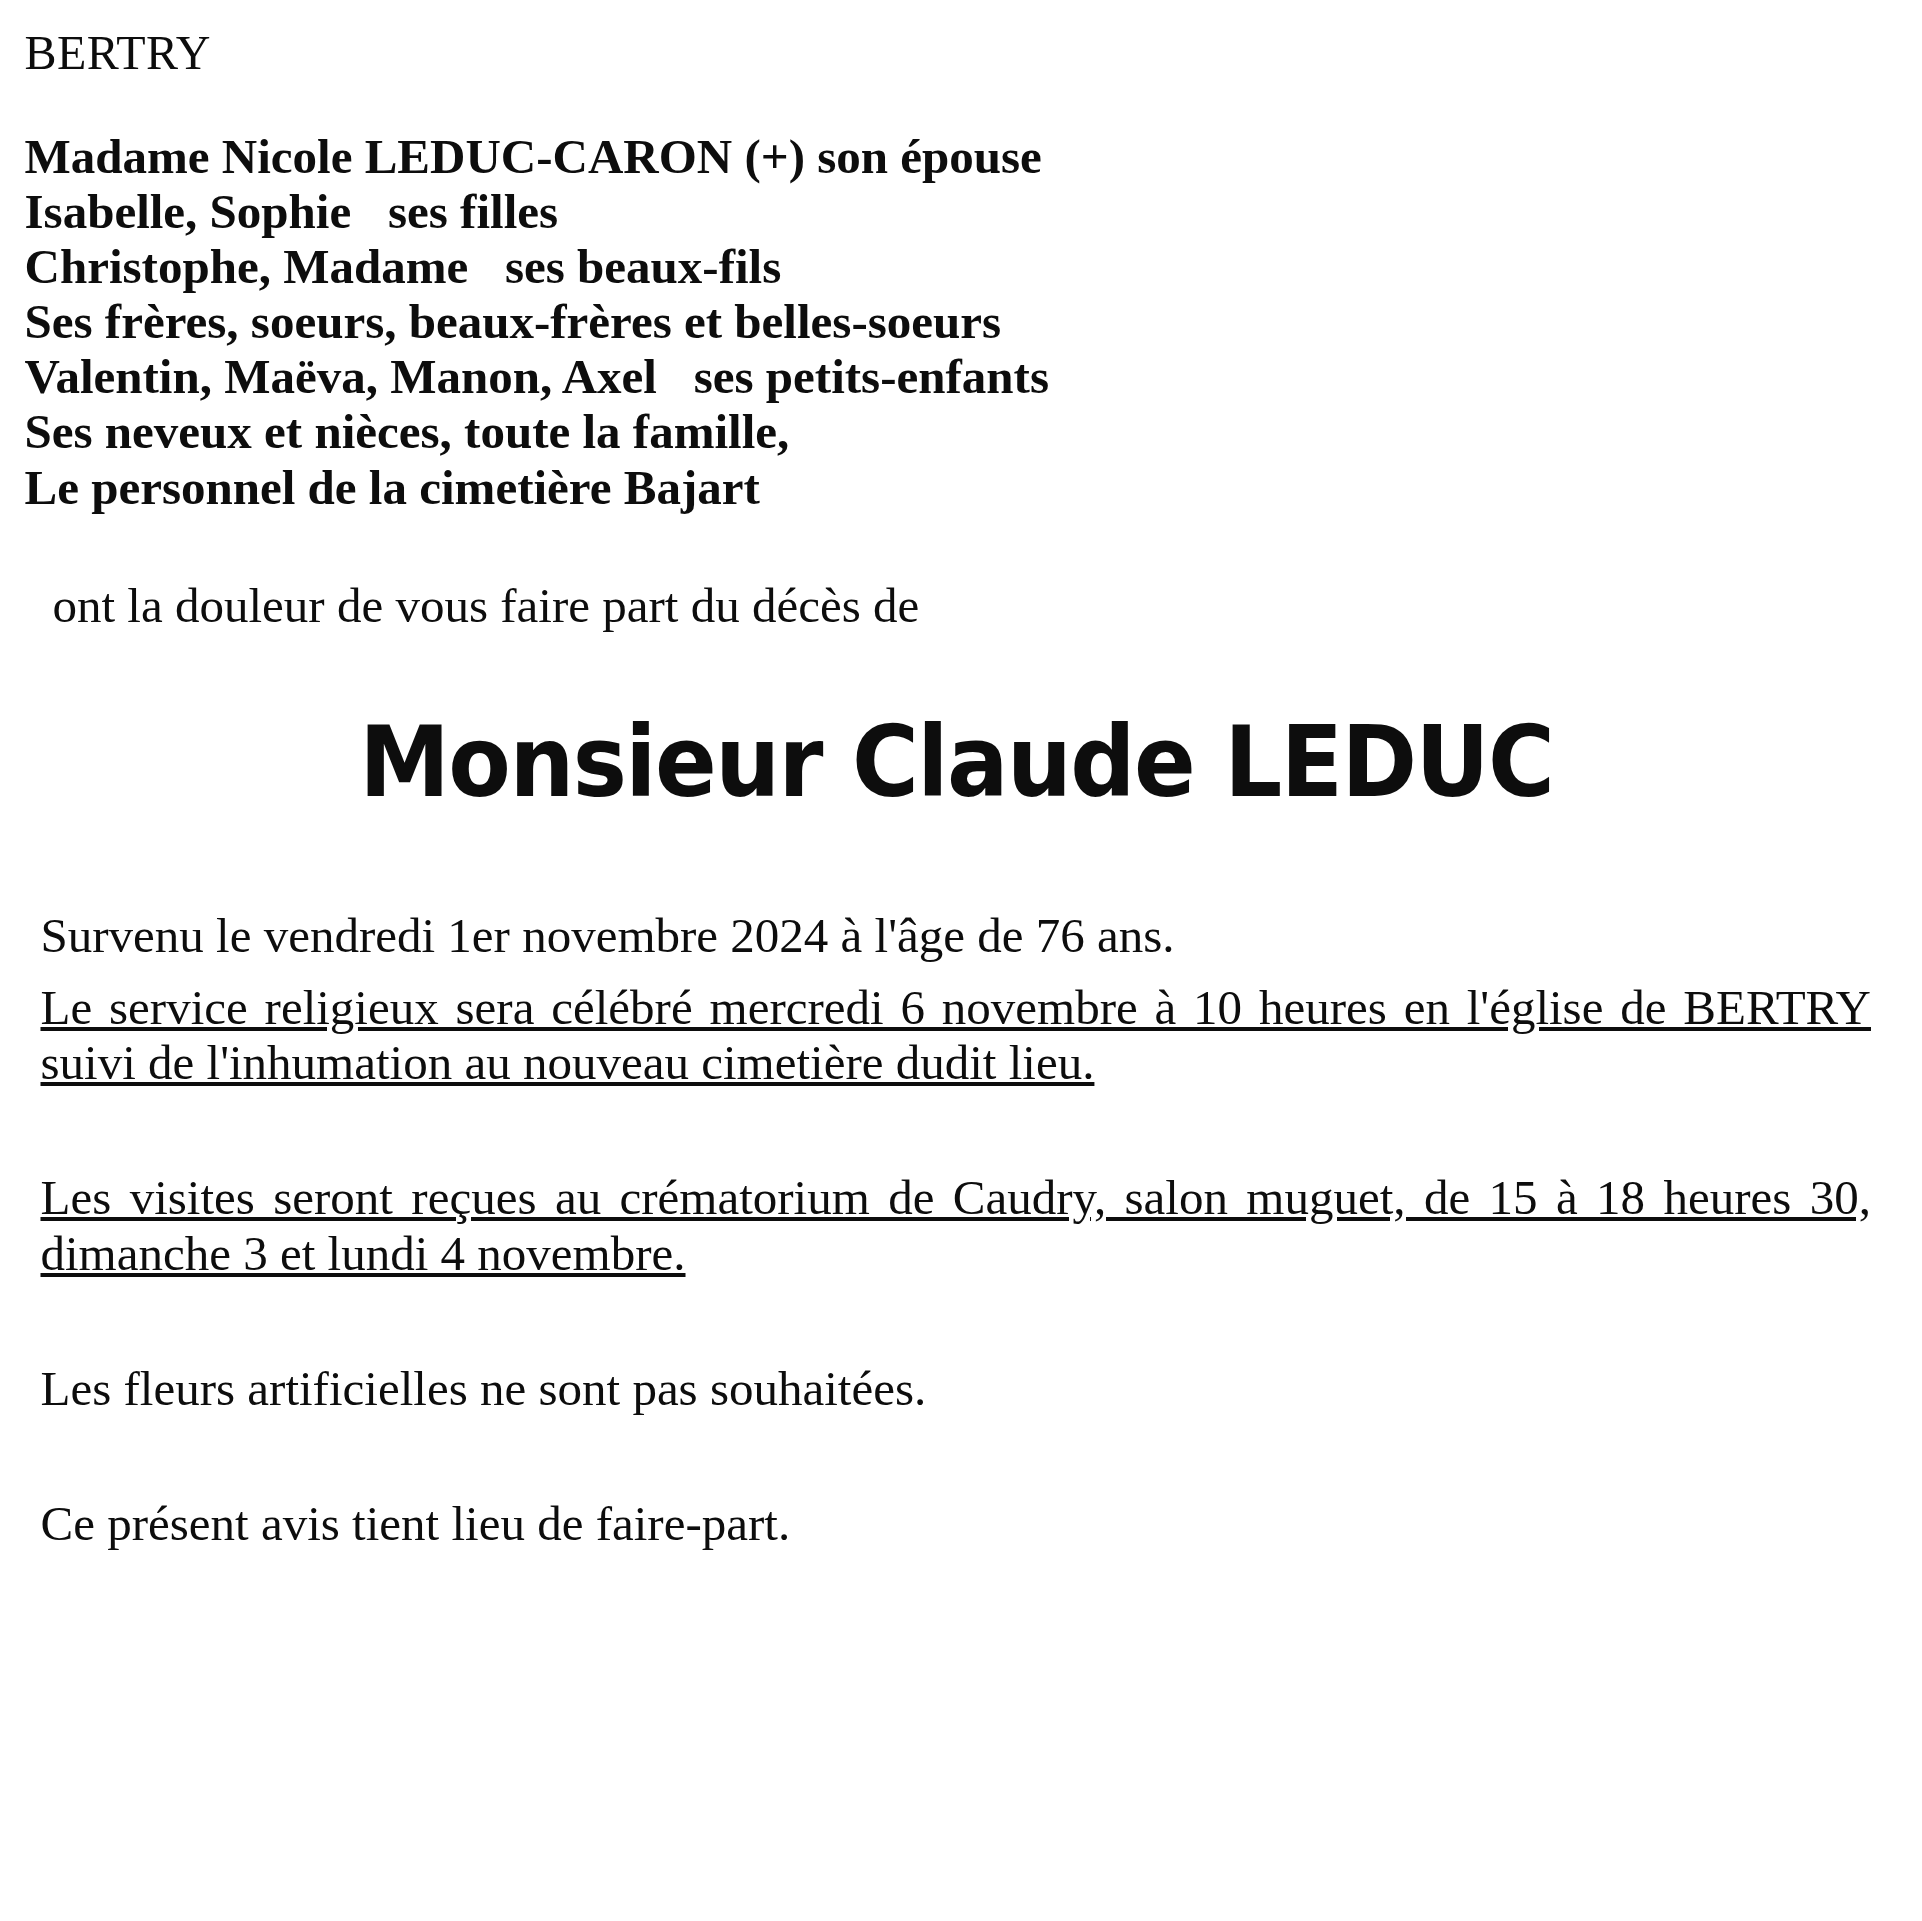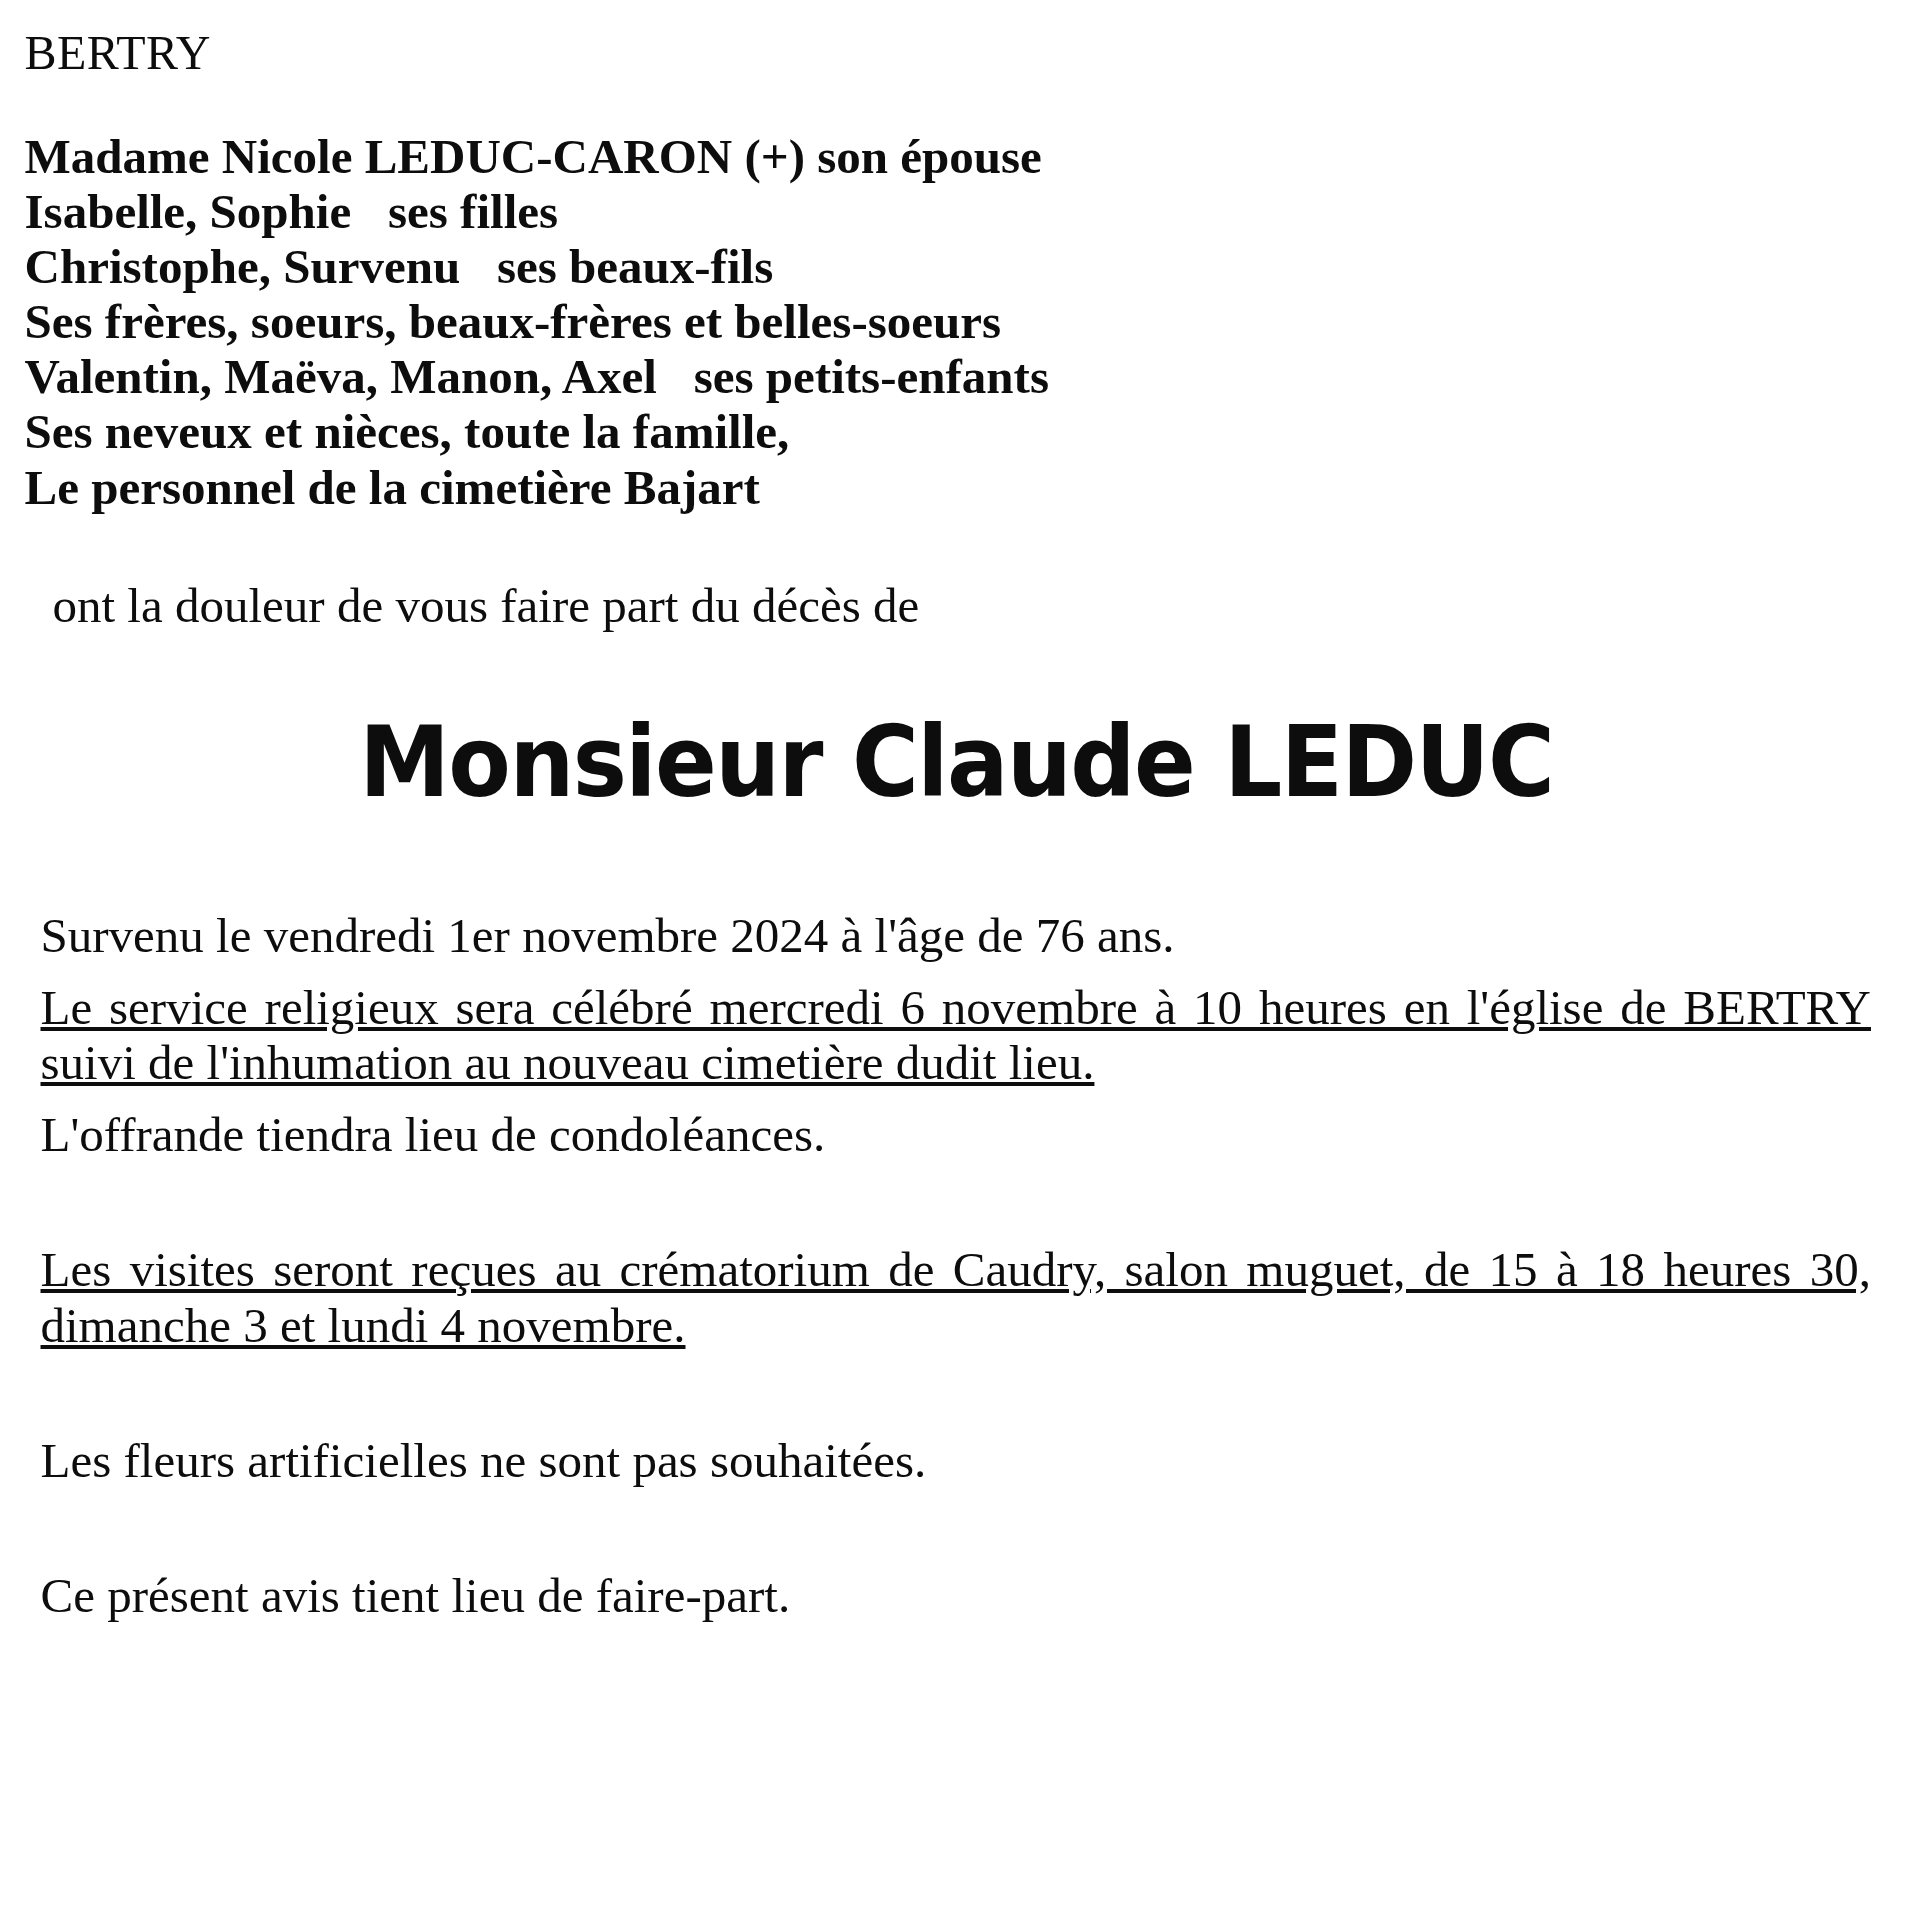--- a/index.html
+++ b/index.html
@@ -79,41 +79,40 @@
 
 <div class="page">
 
   <div class="locality">BERTRY</div>
 
   <div class="spacer-sm"></div>
 
   <div class="family-list">
     <div class="line">Madame Nicole LEDUC-CARON (+) son épouse</div>
     <div class="line">Isabelle, Sophie   ses filles</div>
-    <div class="line">Christophe, Survenu   ses beaux-fils</div>
+    <div class="line">Christophe, Madame   ses beaux-fils</div>
     <div class="line">Ses frères, soeurs, beaux-frères et belles-soeurs</div>
     <div class="line">Valentin, Maëva, Manon, Axel   ses petits-enfants</div>
     <div class="line">Ses neveux et nièces, toute la famille,</div>
     <div class="line">Le personnel de la cimetière Bajart</div>
   </div>
 
   <div class="spacer-md"></div>
 
   <div class="announce">ont la douleur de vous faire part du décès de</div>
 
   <div class="spacer-lg"></div>
 
   <div class="deceased-name">Monsieur Claude LEDUC</div>
 
   <div class="spacer-lg"></div>
 
   <div class="details">
     <p>Survenu le vendredi 1er novembre 2024 à l'âge de 76 ans.</p>
     <p class="justified">Le service religieux sera célébré mercredi 6 novembre à 10 heures en l'église de BERTRY suivi de l'inhumation au nouveau cimetière dudit lieu.</p>
-    <p>L'offrande tiendra lieu de condoléances.</p>
 
     <div class="para-gap"></div>
 
     <p class="justified">Les visites seront reçues au crématorium de Caudry, salon muguet, de 15 à 18 heures 30, dimanche 3 et lundi 4 novembre.</p>
 
     <div class="para-gap"></div>
 
     <p>Les fleurs artificielles ne sont pas souhaitées.</p>
 
     <div class="para-gap"></div>

